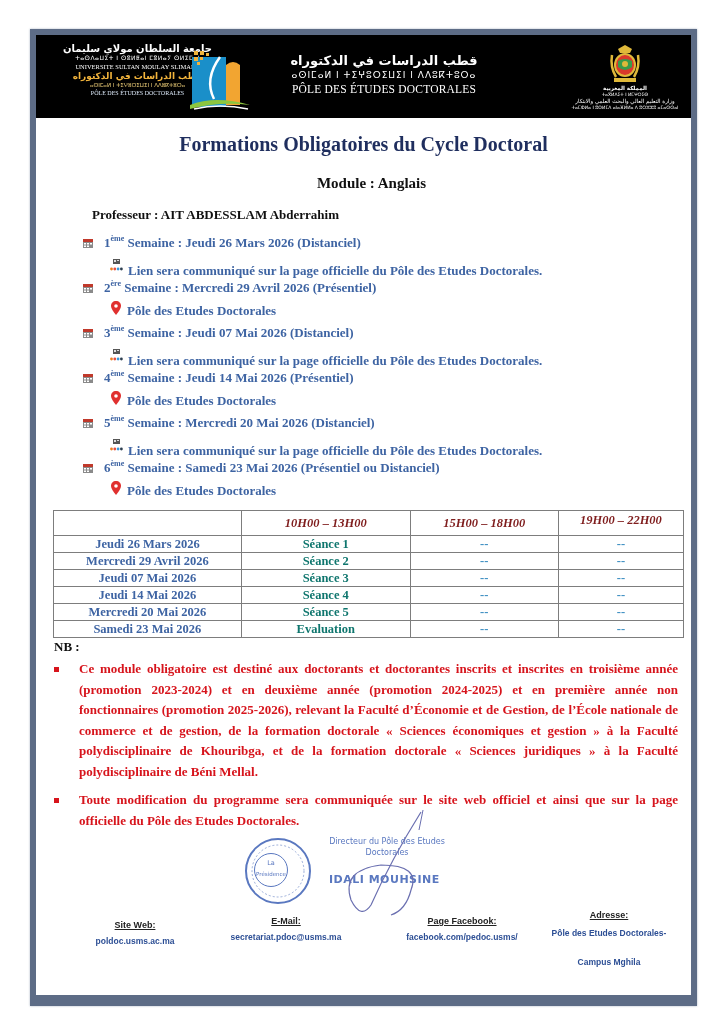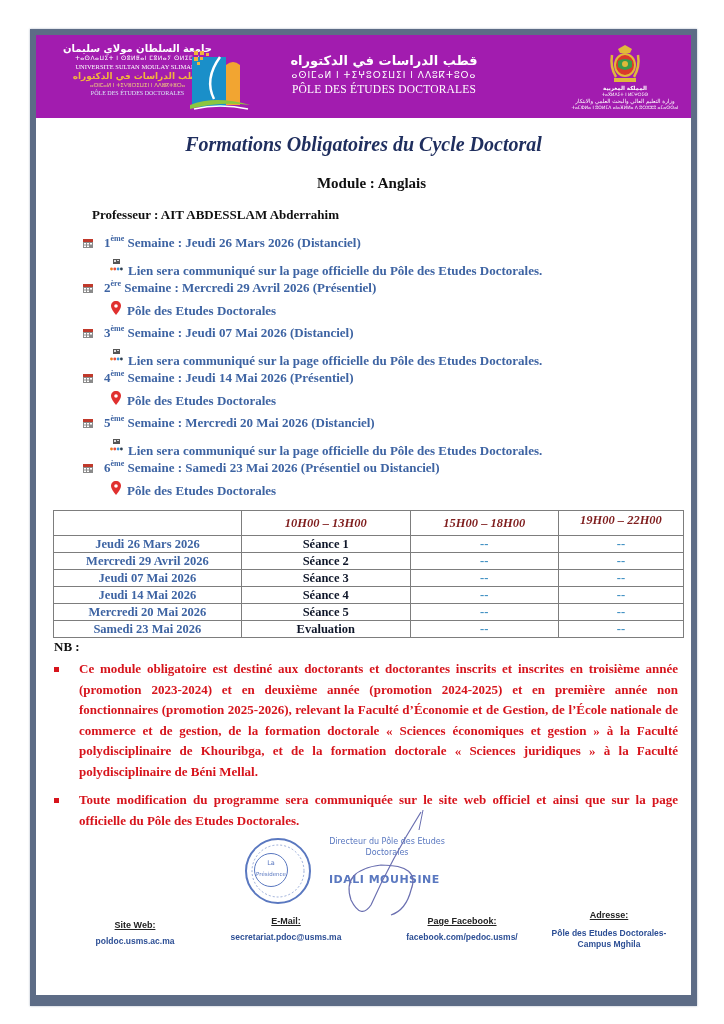--- a/index.html
+++ b/index.html
@@ -1,57 +1,57 @@
 <!DOCTYPE html>
 <html><head>
   <meta charset="utf-8">
   <style>
     html, body { margin: 0; padding: 0; background: #ffffff; }
     body { width: 724px; height: 1024px; position: relative; overflow: hidden; font-family: "Liberation Serif", serif; }
     .frame { position: absolute; left: 30px; top: 29px; width: 667px; height: 977px; background: #5d6c86; box-shadow: 0 0 2px #aab4c4; }
     .inner { position: absolute; left: 6px; top: 6px; width: 655px; height: 960px; background: #ffffff; }
-    .header { position: absolute; left: 0; top: 0; width: 655px; height: 83px; background: #a21caf; color: #fff; }
+    .header { position: absolute; left: 0; top: 0; width: 655px; height: 83px; background: #000000; color: #fff; }
     .usms-block { position: absolute; left: 24px; top: 8px; width: 155px; text-align: center; }
     .usms-ar { font-family: "DejaVu Sans", sans-serif; font-size: 10px; font-weight: bold; line-height: 11px; direction: rtl; }
     .usms-tif { font-family: "DejaVu Sans", sans-serif; font-size: 6px; line-height: 8px; letter-spacing: 0.5px; }
     .usms-fr { font-size: 6.5px; line-height: 9px; }
     .usms-ar2 { font-family: "DejaVu Sans", sans-serif; font-size: 9px; font-weight: bold; color: #f2b43c; line-height: 11px; direction: rtl; }
     .usms-tif2 { font-family: "DejaVu Sans", sans-serif; font-size: 5.5px; color: #f2d27a; line-height: 7px; }
     .usms-fr2 { font-size: 6px; line-height: 8px; color: #d9e6f6; }
     .logo-graphic { position: absolute; left: 154px; top: 14px; width: 60px; height: 64px; }
     .center-block { position: absolute; left: 248px; top: 18px; width: 200px; text-align: center; }
     .center-ar { font-family: "DejaVu Sans", sans-serif; font-size: 13px; font-weight: bold; direction: rtl; line-height: 16px; }
     .center-tif { font-family: "DejaVu Sans", sans-serif; font-size: 9px; line-height: 13px; letter-spacing: 1px; }
     .center-fr { font-size: 11.5px; line-height: 15px; letter-spacing: 0.2px; }
     .emblem { position: absolute; left: 572px; top: 10px; width: 34px; height: 40px; }
     .ministry-block { position: absolute; left: 530px; top: 50px; width: 118px; text-align: center; }
     .min-ar { font-family: "DejaVu Sans", sans-serif; font-size: 5.5px; font-weight: bold; line-height: 7px; direction: rtl; }
     .min-small { font-family: "DejaVu Sans", sans-serif; font-size: 4.5px; line-height: 6px; }
-    .title { position: absolute; left: 0; top: 98px; width: 655px; text-align: center; font-size: 20px; font-weight: bold; color: #1f2e5e; font-style: italic; }
+    .title { position: absolute; left: 0; top: 98px; width: 655px; text-align: center; font-size: 20px; font-weight: bold; color: #1f2e5e; }
     .module { position: absolute; left: 8px; top: 140px; width: 655px; text-align: center; font-size: 15px; font-weight: bold; color: #111; }
     .prof { position: absolute; left: 56px; top: 172px; font-size: 13px; font-weight: bold; color: #111; }
     .weeks { position: absolute; left: 44px; top: 198px; width: 600px; }
     .week-line { position: relative; height: 22px; font-size: 13px; font-weight: bold; color: #3e64a3; white-space: nowrap; }
     .week-line .cal { position: absolute; left: 3px; top: 6px; width: 10px; height: 9px; }
     .week-line .txt { position: absolute; left: 24px; top: 2px; }
     .week-line sup { font-size: 8px; position: relative; top: -1px; }
     .sub-line { position: relative; height: 23px; font-size: 13px; font-weight: bold; color: #3e64a3; white-space: nowrap; }
     .sub-line .ico { position: absolute; left: 30px; top: 4px; width: 13px; height: 14px; }
     .sub-line .txt { position: absolute; left: 48px; top: 8px; }
     .sub-line .pin { position: absolute; left: 31px; top: 1px; width: 10px; height: 14px; }
     .sub-line .txt2 { position: absolute; left: 47px; top: 3px; }
     table.sched { position: absolute; left: 17px; top: 475px; width: 631px; border-collapse: collapse; }
     table.sched td, table.sched th { border: 1px solid #7d7d7d; padding: 0; text-align: center; font-size: 12.5px; font-weight: bold; height: 16px; line-height: 16px; }
     table.sched th { height: 24px; color: #7f1d1d; font-size: 12.5px; font-style: italic; }
     table.sched th.c0 { width: 188px; }
     table.sched th.c1 { width: 169px; }
     table.sched th.c2 { width: 148px; }
     table.sched th.c3 { width: 125px; vertical-align: top; line-height: 18px; }
     td.date { color: #3e64a3; }
-    td.sess { color: #0f172a; }
+    td.sess { color: #0f766e; }
     td.dash { color: #3d8fc2; }
     .nb { position: absolute; left: 18px; top: 604px; font-size: 13px; font-weight: bold; color: #111; }
     .notes { position: absolute; left: 16px; top: 624px; width: 626px; }
     .note { position: relative; padding-left: 27px; font-size: 13px; font-weight: bold; color: #d7141c; line-height: 20.5px; text-align: justify; margin-bottom: 8px; }
     .note .bullet { position: absolute; left: 2px; top: 8px; width: 5px; height: 5px; background: #d7141c; }
     .sign { position: absolute; left: 205px; top: 775px; width: 260px; height: 110px; }
     .stamp { position: absolute; left: 4px; top: 28px; width: 62px; height: 62px; border: 2px solid #5a78c0; border-radius: 50%; }
     .stamp-inner { position: absolute; left: 7px; top: 13px; width: 34px; height: 34px; border: 1.5px solid #5a78c0; border-radius: 50%; font-family: "DejaVu Sans", sans-serif; font-size: 6.5px; color: #5a78c0; text-align: center; line-height: 11px; padding-top: 4px; box-sizing: border-box; }
     .sig-title { position: absolute; left: 76px; top: 26px; width: 140px; text-align: center; font-family: "DejaVu Sans", sans-serif; font-size: 8px; color: #5a78c0; line-height: 11px; }
     .sig-name { position: absolute; left: 88px; top: 63px; font-family: "DejaVu Sans", sans-serif; font-size: 11px; font-weight: bold; color: #5a78c0; letter-spacing: 0.5px; }
@@ -351,18 +351,18 @@
         <div class="lbl">E-Mail:</div>
         <div class="val">secretariat.pdoc@usms.ma</div>
       </div>
       <div class="fcol" style="left:356px;top:6px;width:140px">
         <div class="lbl">Page Facebook:</div>
         <div class="val link">facebook.com/pedoc.usms/</div>
       </div>
       <div class="fcol" style="left:508px;top:0px;width:130px">
         <div class="lbl">Adresse:</div>
         <div class="val" style="margin-top:8px">Pôle des Etudes Doctorales-</div>
-        <div class="val" style="margin-top:1px">Campus Mghila</div>
+        <div class="val" style="margin-top:19px">Campus Mghila</div>
       </div>
     </div>
 
   </div>
 </div>
 
 </body></html>

